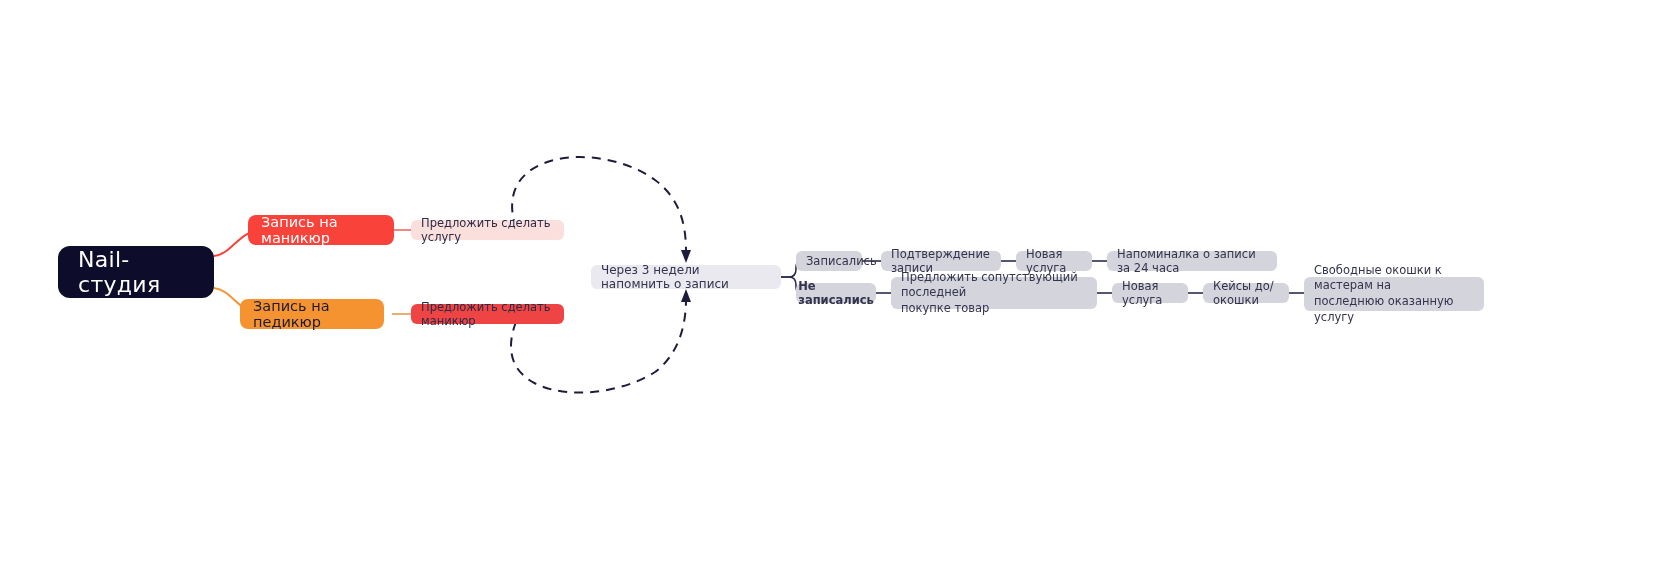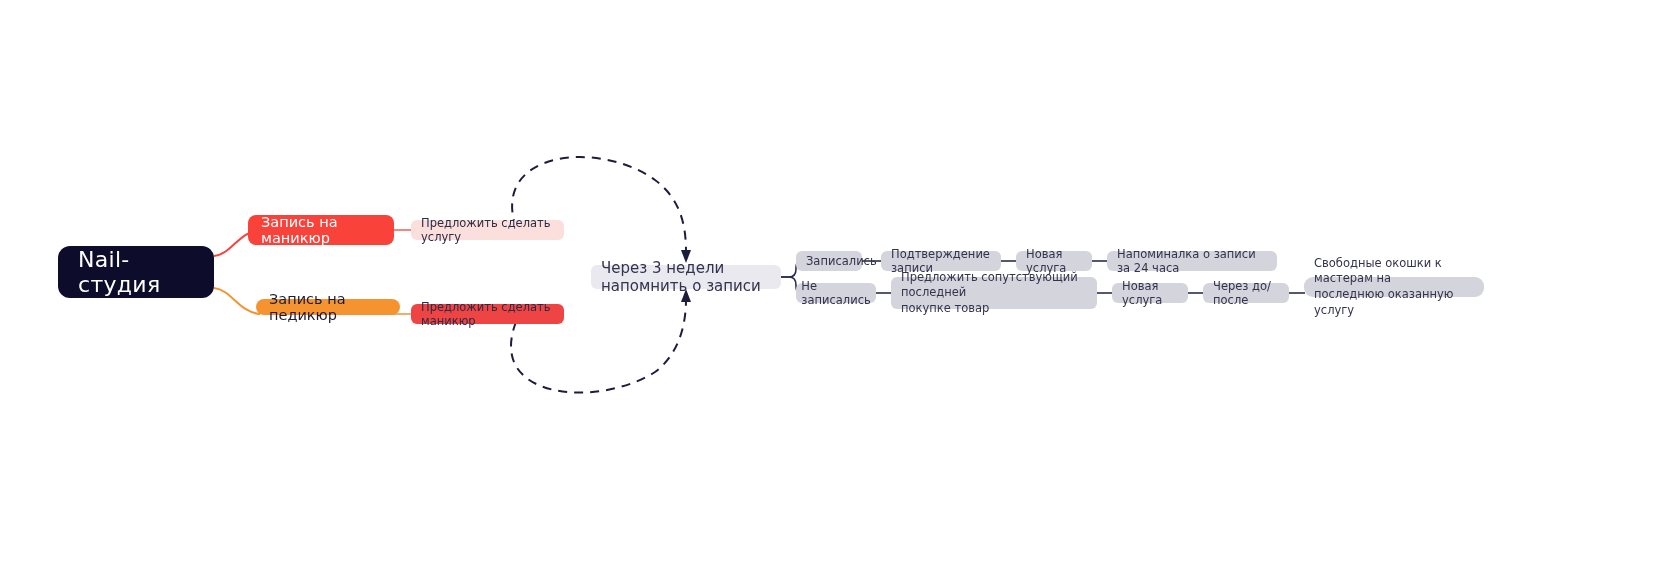--- a/index.html
+++ b/index.html
@@ -77,21 +77,21 @@
     color: #2b2b45;
     font-size: 11.5px;
     border-radius: 6px;
     padding: 0 10px;
   }
 
   
   .n-grey {
     background: #e9e9ef;
     color: #33334d;
-    font-size: 15px;
+    font-size: 12px;
     border-radius: 6px;
     padding: 0 10px;
   }
   .n-grey-dark {
     background: #d4d4dd;
     color: #33334d;
     font-size: 11.5px;
     border-radius: 6px;
     padding: 0 10px;
   }
@@ -136,41 +136,41 @@
   </svg>
 
   <div class="node n-l1-red" style="left:248px; top:215px; width:146px; height:30px;">
     <span>Запись на маникюр</span>
   </div>
 
   <div class="node n-root" style="left:58px; top:246px; width:156px; height:52px;">
     <span>Nail-студия</span>
   </div>
 
-  <div class="node n-l1-orange" style="left:256px; top:299px; width:144px; height:16px;">
+  <div class="node n-l1-orange" style="left:240px; top:299px; width:144px; height:30px;">
     <span>Запись на педикюр</span>
   </div>
 
   <div class="node n-l2-red" style="left:411px; top:220px; width:153px; height:20px;">
     <span>Предложить сделать услугу</span>
   </div>
 
   <div class="node n-l2-orange" style="left:411px; top:304px; width:153px; height:20px;">
     <span>Предложить сделать маникюр</span>
   </div>
 
   <div class="node n-grey" style="left:591px; top:265px; width:190px; height:24px; justify-content:center;">
     <span>Через 3 недели напомнить о записи</span>
   </div>
 
   <div class="node n-grey-dark" style="left:796px; top:251px; width:66px; height:20px; justify-content:flex-start;">
     <span>Записались</span>
   </div>
 
-  <div class="node n-grey-dark" style="left:796px; top:283px; width:80px; height:20px; justify-content:center;">
+  <div class="node n-grey-dark" style="left:796px; top:283px; width:80px; height:20px; justify-content:center;font-weight:bold;">
     <span>Не записались</span>
   </div>
 
   <div class="node n-grey-dark" style="left:881px; top:251px; width:120px; height:20px; justify-content:flex-end;">
     <span>Подтверждение записи</span>
   </div>
 
   <div class="node n-grey-dark" style="left:1016px; top:251px; width:76px; height:20px; justify-content:center;">
     <span>Новая услуга</span>
   </div>
@@ -182,21 +182,21 @@
   <div class="node n-grey-dark n-multiline" style="left:891px; top:277px; width:206px; height:32px; padding:0 10px;">
     <span>Предложить сопутствующий последней
 покупке товар</span>
   </div>
 
   <div class="node n-grey-dark" style="left:1112px; top:283px; width:76px; height:20px; justify-content:center;">
     <span>Новая услуга</span>
   </div>
 
   <div class="node n-grey-dark" style="left:1203px; top:283px; width:86px; height:20px; justify-content:center;">
-    <span>Через до/после</span>
-  </div>
-
-  <div class="node n-grey-dark n-multiline" style="left:1304px; top:277px; width:180px; height:20px; padding:10px 10px;border-radius:9px;">
+    <span>Кейсы до/окошки</span>
+  </div>
+
+  <div class="node n-grey-dark n-multiline" style="left:1304px; top:277px; width:180px; height:34px; padding:10px 10px;">
     <span>Свободные окошки к мастерам на
 последнюю оказанную услугу</span>
   </div>
 
 </div>
 
 </body></html>

